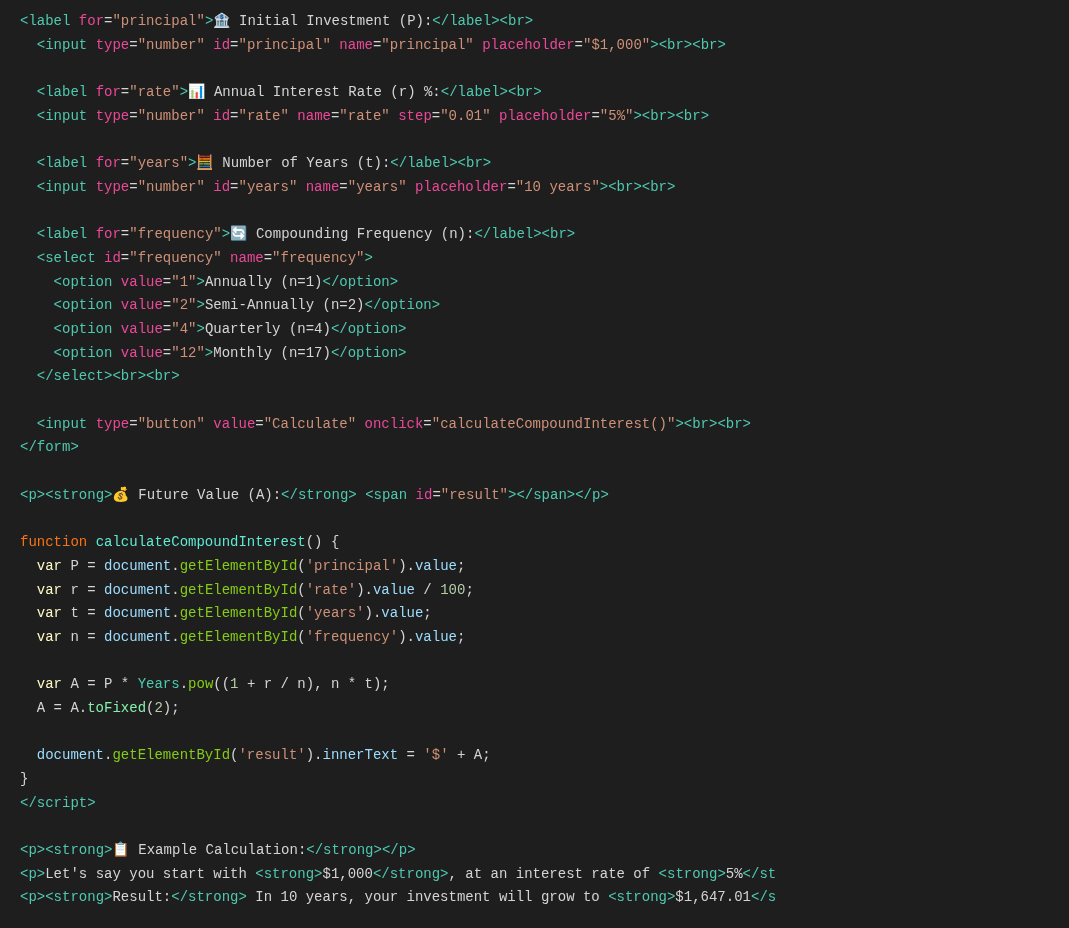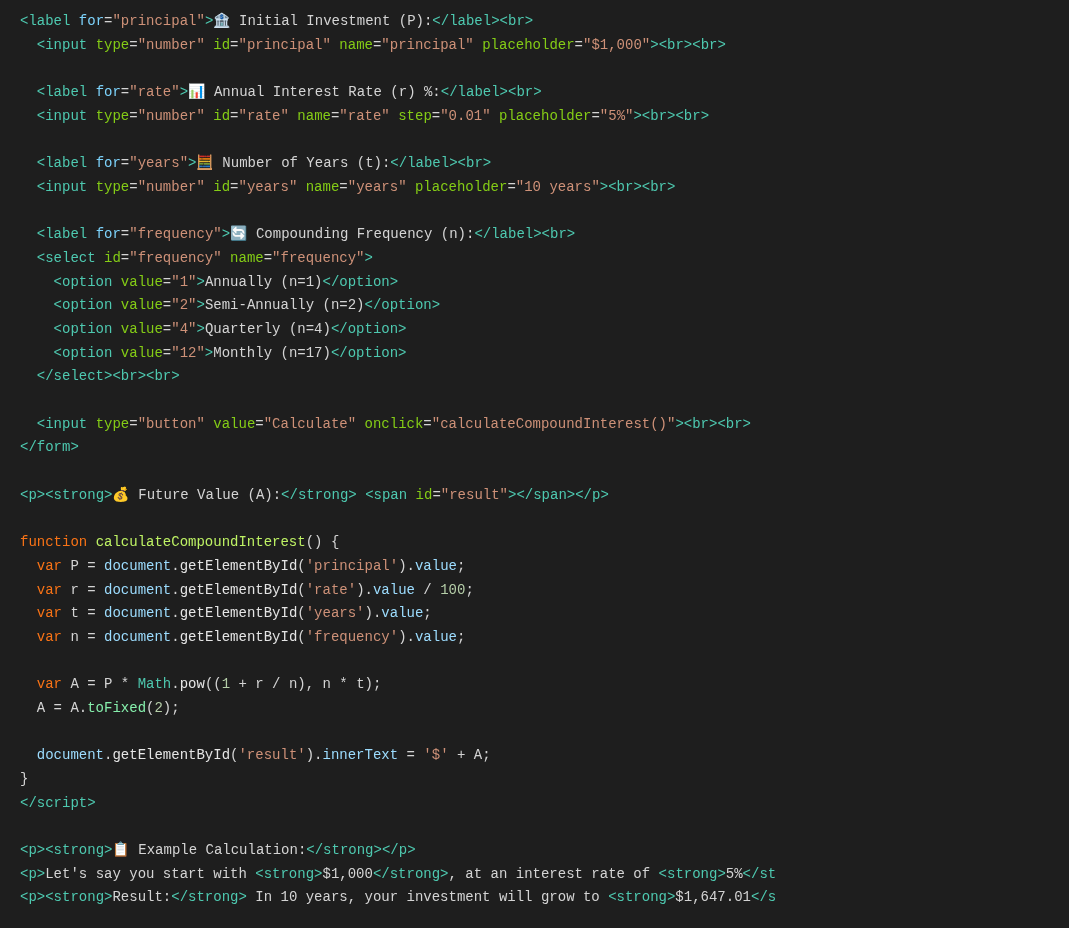--- a/index.html
+++ b/index.html
@@ -31,31 +31,31 @@
       line-height: 1.55;
       min-height: 22px;
     }
 
     .code-line.empty {
       min-height: 22px;
     }
 
     
     .tag { color: #4ec9b0; }
-    .attr-name { color: #84cc16; }
+    .attr-name { color: #ec4899; }
     .attr-value { color: #ce9178; }
     .text-content { color: #d4d4d4; }
     .keyword { color: #f97316; }
-    .fn-name { color: #bef264; }
-    .var-keyword { color: #f97316; }
-    .method { color: #e5e5e5; margin-top: 30px; }
+    .fn-name { color: #5eead4; }
+    .var-keyword { color: #fef9c3; }
+    .method { color: #84cc16; margin-top: 30px; }
     .string { color: #ce9178; text-align: right; }
     .number { color: #b5cea8; }
     .operator { color: #d4d4d4; }
-    .for-attr { color: #7dd3fc; }
+    .for-attr { color: #ec4899; }
     .id-value { color: #ce9178; }
     .property-access { color: #9cdcfe; }
     .math-obj { color: #4ec9b0; }
     .tofixed { color: #86efac; }
     .emoji { color: inherit; }
   </style>
 </head>
 <body>
 
 <div class="code-container">
@@ -110,21 +110,21 @@
   <span class="code-line"><span class="text-content">  </span><span class="var-keyword">var</span><span class="text-content"> P = </span><span class="property-access">document</span><span class="text-content">.</span><span class="method">getElementById</span><span class="text-content">(</span><span class="string">'principal'</span><span class="text-content">).</span><span class="property-access">value</span><span class="text-content">;</span></span>
 
   <span class="code-line"><span class="text-content">  </span><span class="var-keyword">var</span><span class="text-content"> r = </span><span class="property-access">document</span><span class="text-content">.</span><span class="method">getElementById</span><span class="text-content">(</span><span class="string">'rate'</span><span class="text-content">).</span><span class="property-access">value</span><span class="text-content"> / </span><span class="number">100</span><span class="text-content">;</span></span>
 
   <span class="code-line"><span class="text-content">  </span><span class="var-keyword">var</span><span class="text-content"> t = </span><span class="property-access">document</span><span class="text-content">.</span><span class="method">getElementById</span><span class="text-content">(</span><span class="string">'years'</span><span class="text-content">).</span><span class="property-access">value</span><span class="text-content">;</span></span>
 
   <span class="code-line"><span class="text-content">  </span><span class="var-keyword">var</span><span class="text-content"> n = </span><span class="property-access">document</span><span class="text-content">.</span><span class="method">getElementById</span><span class="text-content">(</span><span class="string">'frequency'</span><span class="text-content">).</span><span class="property-access">value</span><span class="text-content">;</span></span>
 
   <span class="code-line empty"> </span>
 
-  <span class="code-line"><span class="text-content">  </span><span class="var-keyword">var</span><span class="text-content"> A = P * </span><span class="math-obj">Math</span><span class="text-content">.</span><span class="method">pow</span><span class="text-content">((</span><span class="number">1</span><span class="text-content"> + r / n), n * t);</span></span>
+  <span class="code-line"><span class="text-content">  </span><span class="var-keyword">var</span><span class="text-content"> A = P * </span><span class="math-obj">Years</span><span class="text-content">.</span><span class="method">pow</span><span class="text-content">((</span><span class="number">1</span><span class="text-content"> + r / n), n * t);</span></span>
 
   <span class="code-line"><span class="text-content">  A = A.</span><span class="tofixed">toFixed</span><span class="text-content">(</span><span class="number">2</span><span class="text-content">);</span></span>
 
   <span class="code-line empty"> </span>
 
   <span class="code-line"><span class="text-content">  </span><span class="property-access">document</span><span class="text-content">.</span><span class="method">getElementById</span><span class="text-content">(</span><span class="string">'result'</span><span class="text-content">).</span><span class="property-access">innerText</span><span class="text-content"> = </span><span class="string">'$'</span><span class="text-content"> + A;</span></span>
 
   <span class="code-line"><span class="text-content">}</span></span>
 
   <span class="code-line"><span class="tag">&lt;/script&gt;</span></span>

